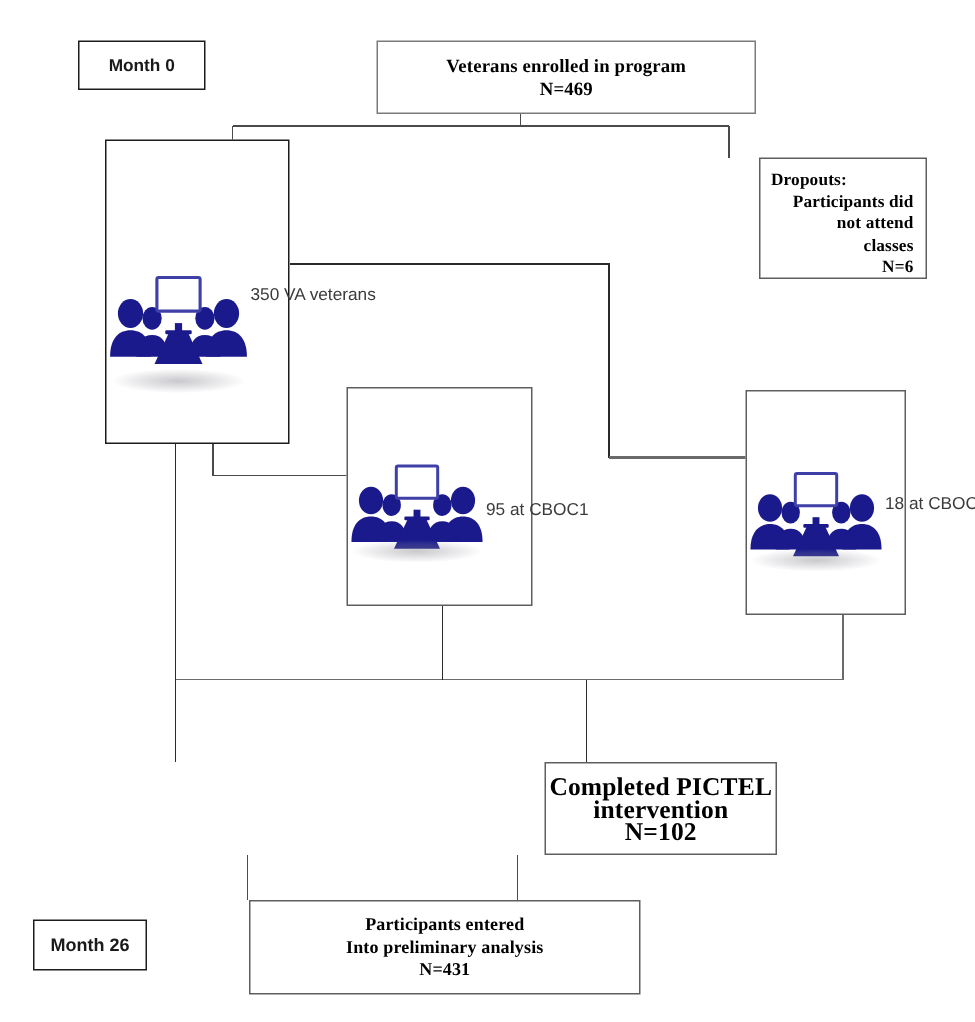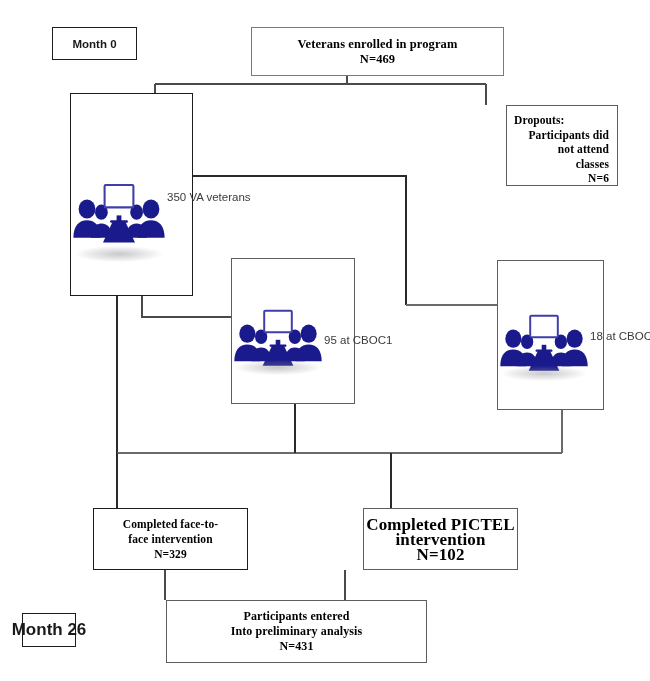--- a/index.html
+++ b/index.html
@@ -2,21 +2,21 @@
 <html><head>
 <meta charset="utf-8">
 <style>
   html,body{margin:0;padding:0;background:#ffffff;}
   body{width:650px;height:681px;overflow:hidden;
        font-family:"Liberation Serif",serif;}
   #stage{position:relative;width:650px;height:681px;background:#fff;}
   svg.lines{position:absolute;left:0;top:0;width:650px;height:681px;}
 
   .box{position:absolute;box-sizing:border-box;background:#ffffff;
-       display:flex;flex-direction:column;align-items:center;
+       display:flex;flex-direction:column;
        justify-content:center;text-align:center;}
   .box-serif{font-family:"Liberation Serif",serif;font-weight:bold;
        color:#000;letter-spacing:0.1px;margin-left:36px;}
   .box-sans{font-family:"Liberation Sans",sans-serif;font-weight:bold;
        color:#1a1a1a;}
   .ln{display:block;white-space:nowrap;}
 
   
   .frame-dark{border:1px solid #1c1c1c;}
   
@@ -82,21 +82,21 @@
     <g stroke="#4a4a4a" stroke-width="1.2" fill="none">
       <path d="M165,570 L165,600"></path>
       <path d="M345,570 L345,600"></path>
     </g>
   </svg>
 
   <div class="box box-sans frame-dark" style="left:52px;top:27px;width:85px;height:33px;font-size:11.5px;">
     <span class="ln">Month 0</span>
   </div>
 
-  <div class="box box-sans frame-dark" style="left:22px;top:613px;width:54px;height:34px;font-size:17px;">
+  <div class="box box-sans frame-dark" style="left:22px;top:613px;width:76px;height:34px;font-size:12px;">
     <span class="ln">Month 26</span>
   </div>
 
   <div class="box box-serif frame-gray" style="left:215px;top:27px;width:253px;height:49px;font-size:12.5px;line-height:15px;">
     <span class="ln">Veterans enrolled in program</span>
     <span class="ln">N=469</span>
   </div>
 
   <div class="box box-serif frame-gray2" style="left:470px;top:105px;width:112px;height:81px;font-size:11.5px;
               line-height:14.5px;display:block;padding:7px 8px 0 7px;text-align:right;">
@@ -169,25 +169,20 @@
           <path d="M52,52 L68,52 L80,78 L40,78 Z"></path>
           <rect x="57" y="44" width="6" height="7"></rect>
           <rect x="49" y="50" width="22" height="3.2" rx="1"></rect>
         </g>
         <rect x="42" y="6" width="36" height="28" rx="1.5" fill="#ffffff" stroke="#3f3fa8" stroke-width="2.6"></rect>
       </svg>
     </div>
     <span class="icon-cap" style="font-size:11.5px;margin-top:2px;">18 at CBOC2</span>
   </div>
 
-  <div class="box box-serif frame-dark" style="left:57px;top:508px;width:155px;height:62px;font-size:11.5px;line-height:15px;">
-    <span class="ln">Completed face-to-</span>
-    <span class="ln">face intervention</span>
-    <span class="ln">N=329</span>
-  </div>
 
   <div class="box box-serif frame-gray2" style="left:327px;top:508px;width:155px;height:62px;font-size:17px;line-height:15px;">
     <span class="ln">Completed PICTEL</span>
     <span class="ln">intervention</span>
     <span class="ln">N=102</span>
   </div>
 
   <div class="box box-serif frame-gray2" style="left:130px;top:600px;width:261px;height:63px;font-size:12px;line-height:15px;">
     <span class="ln">Participants entered</span>
     <span class="ln">Into preliminary analysis</span>

